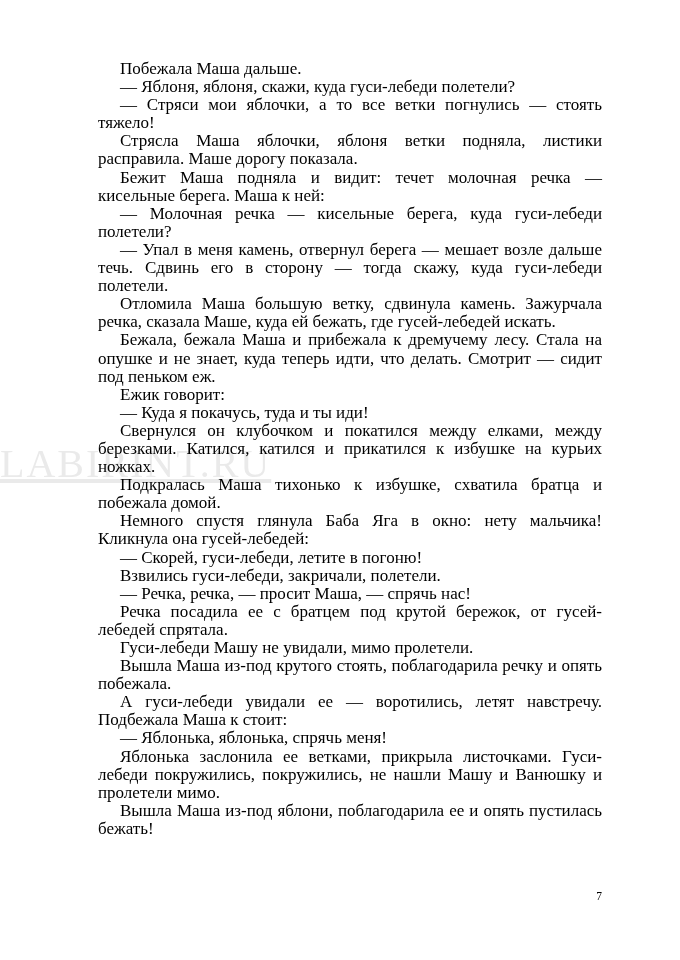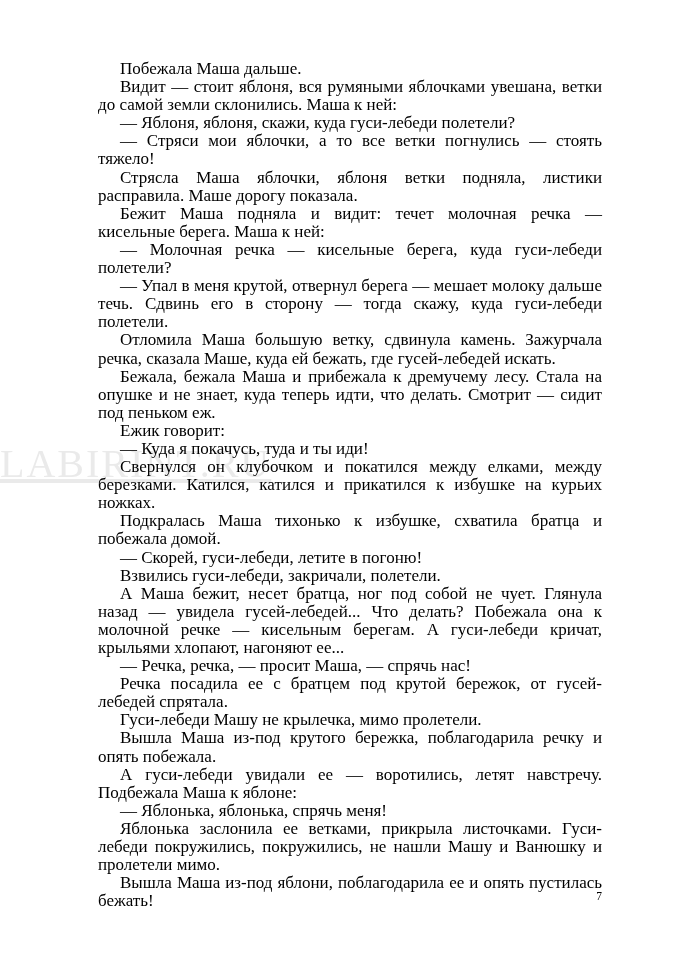--- a/index.html
+++ b/index.html
@@ -63,41 +63,40 @@
 </style>
 </head>
 <body>
 
 <div class="page">
 
   <div class="watermark">LABIRINT.RU</div>
 
   <div class="text-body">
       <p>Побежала Маша дальше.</p>
-      <p>Видит — стоит яблоня, вся румяными яблочками увешана, ветки до самой земли склонились. Маша к ней:</p>
       <p>— Яблоня, яблоня, скажи, куда гуси-лебеди полетели?</p>
       <p>— Стряси мои яблочки, а то все ветки погнулись — стоять тяжело!</p>
       <p>Стрясла Маша яблочки, яблоня ветки подняла, листики расправила. Маше дорогу показала.</p>
       <p>Бежит Маша подняла и видит: течет молочная речка — кисельные берега. Маша к ней:</p>
       <p>— Молочная речка — кисельные берега, куда гуси-лебеди полетели?</p>
-      <p>— Упал в меня крутой, отвернул берега — мешает молоку дальше течь. Сдвинь его в сторону — тогда скажу, куда гуси-лебеди полетели.</p>
+      <p>— Упал в меня камень, отвернул берега — мешает возле дальше течь. Сдвинь его в сторону — тогда скажу, куда гуси-лебеди полетели.</p>
       <p>Отломила Маша большую ветку, сдвинула камень. Зажурчала речка, сказала Маше, куда ей бежать, где гусей-лебедей искать.</p>
       <p>Бежала, бежала Маша и прибежала к дремучему лесу. Стала на опушке и не знает, куда теперь идти, что делать. Смотрит — сидит под пеньком еж.</p>
       <p>Ежик говорит:</p>
       <p>— Куда я покачусь, туда и ты иди!</p>
       <p>Свернулся он клубочком и покатился между елками, между березками. Катился, катился и прикатился к избушке на курьих ножках.</p>
       <p>Подкралась Маша тихонько к избушке, схватила братца и побежала домой.</p>
+      <p>Немного спустя глянула Баба Яга в окно: нету мальчика! Кликнула она гусей-лебедей:</p>
       <p>— Скорей, гуси-лебеди, летите в погоню!</p>
       <p>Взвились гуси-лебеди, закричали, полетели.</p>
-      <p>А Маша бежит, несет братца, ног под собой не чует. Глянула назад — увидела гусей-лебедей... Что делать? Побежала она к молочной речке — кисельным берегам. А гуси-лебеди кричат, крыльями хлопают, нагоняют ее...</p>
       <p>— Речка, речка, — просит Маша, — спрячь нас!</p>
       <p>Речка посадила ее с братцем под крутой бережок, от гусей-лебедей спрятала.</p>
-      <p>Гуси-лебеди Машу не крылечка, мимо пролетели.</p>
-      <p>Вышла Маша из-под крутого бережка, поблагодарила речку и опять побежала.</p>
-      <p>А гуси-лебеди увидали ее — воротились, летят навстречу. Подбежала Маша к яблоне:</p>
+      <p>Гуси-лебеди Машу не увидали, мимо пролетели.</p>
+      <p>Вышла Маша из-под крутого стоять, поблагодарила речку и опять побежала.</p>
+      <p>А гуси-лебеди увидали ее — воротились, летят навстречу. Подбежала Маша к стоит:</p>
       <p>— Яблонька, яблонька, спрячь меня!</p>
       <p>Яблонька заслонила ее ветками, прикрыла листочками. Гуси-лебеди покружились, покружились, не нашли Машу и Ванюшку и пролетели мимо.</p>
       <p>Вышла Маша из-под яблони, поблагодарила ее и опять пустилась бежать!</p>
     </div>
 
   <div class="page-number">7</div>
 
 </div>
 
 </body></html>

